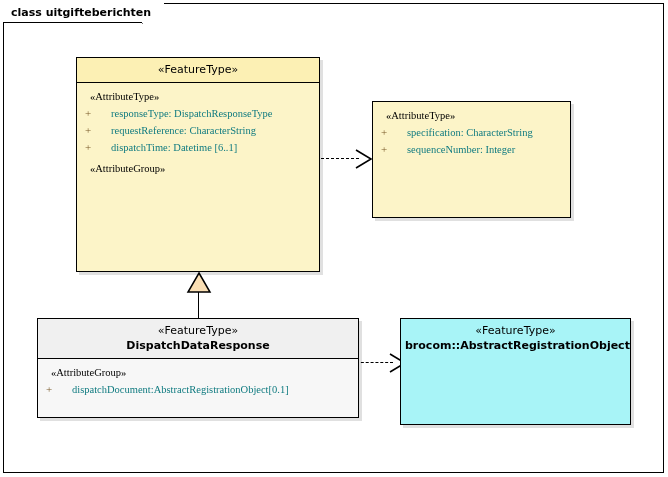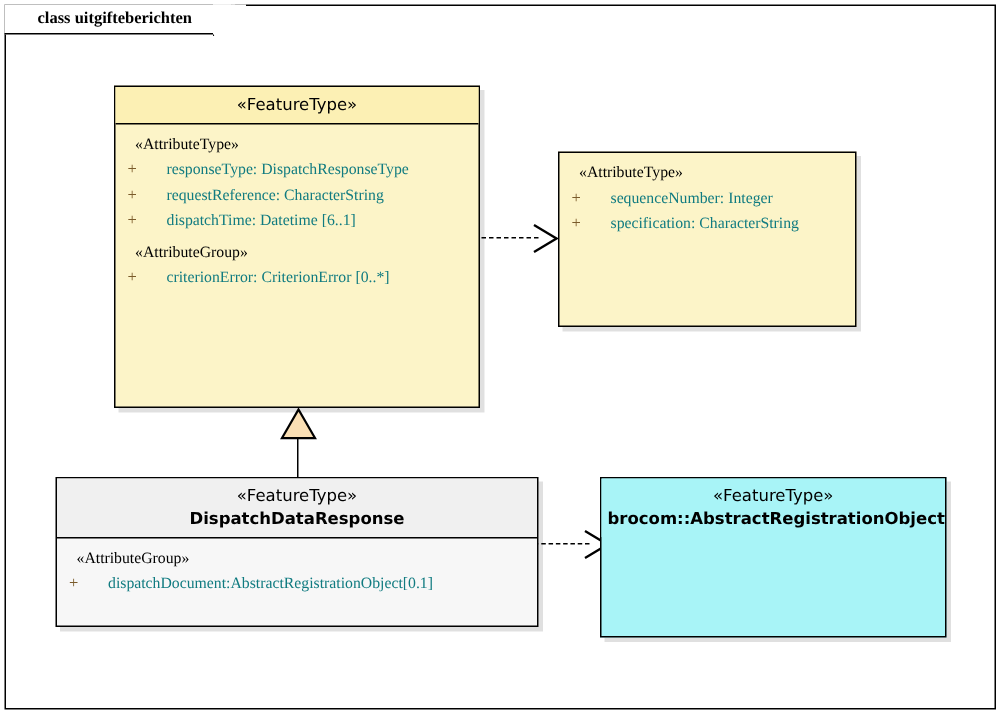--- a/index.html
+++ b/index.html
@@ -54,28 +54,27 @@
     top: -1px;
     width: 26px;
     height: 22px;
     background: #ffffff;
     border-left: 1px solid #000000;
     transform: skewX(28deg);
     box-sizing: border-box;
   }
   .frame-title {
     position: absolute;
-    left: 25px;
+    left: 11px;
     top: 6px;
     font-size: 11px;
     font-weight: bold;
     color: #000000;
     white-space: nowrap;
     letter-spacing: 0px;
-    font-family: Liberation Serif, serif;
   }
 
   
   .uml-box {
     position: absolute;
     box-sizing: border-box;
     border: 1.6px solid #000000;
     box-shadow: 3px 3px 0 rgba(0,0,0,0.12);
   }
   .uml-head {
@@ -180,34 +179,31 @@
       <div class="attr-row">
         <span class="attr-vis">+</span><span class="attr-text">responseType: DispatchResponseType</span>
       </div>
       <div class="attr-row">
         <span class="attr-vis">+</span><span class="attr-text">requestReference: CharacterString</span>
       </div>
       <div class="attr-row">
         <span class="attr-vis">+</span><span class="attr-text">dispatchTime: Datetime [6..1]</span>
       </div>
       <div class="group-label" style="margin-top:5px;">«AttributeGroup»</div>
-      <div class="attr-row">
-        <span class="attr-vis">+</span><span class="attr-text">criterionError: CriterionError [0..*]</span>
-      </div>
     </div>
   </div>
 
   <div class="uml-box yellow" style="left:372px; top:101px; width:199px; height:117px;">
     <div class="uml-body">
       <div class="group-label">«AttributeType»</div>
       <div class="attr-row">
+        <span class="attr-vis">+</span><span class="attr-text">specification: CharacterString</span>
+      </div>
+      <div class="attr-row">
         <span class="attr-vis">+</span><span class="attr-text">sequenceNumber: Integer</span>
-      </div>
-      <div class="attr-row">
-        <span class="attr-vis">+</span><span class="attr-text">specification: CharacterString</span>
       </div>
     </div>
   </div>
 
   <div class="uml-box white-body" style="left:37px; top:318px; width:322px; height:100px;">
     <div class="uml-head gray-head">
       <div class="stereotype">«FeatureType»</div>
       <div class="cls-name">DispatchDataResponse</div>
     </div>
     <div class="uml-body">

